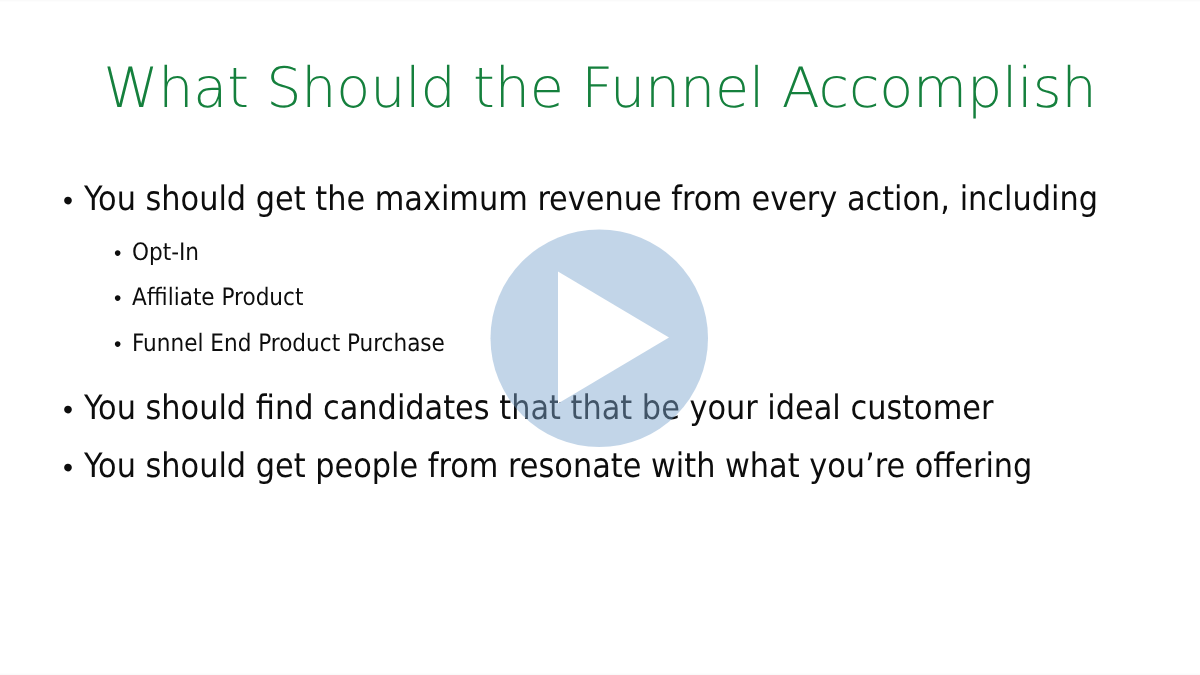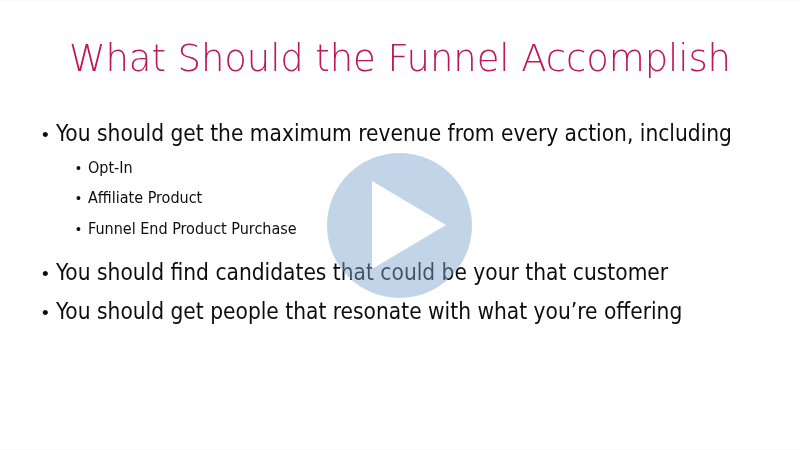--- a/index.html
+++ b/index.html
@@ -33,21 +33,21 @@
   }
 
   #slide-title {
     position: absolute;
     left: 0;
     right: 0;
     top: 36px;
     text-align: center;
     font-size: 37px;
     font-weight: 300;
-    color: #be185d;
+    color: #15803d;
     letter-spacing: -0.1px;
     white-space: nowrap;
     font-family: "DejaVu Sans", sans-serif;
     font-stretch: condensed;
   }
 
   #slide-body {
     position: absolute;
     left: 40px;
     top: 118px;
@@ -149,26 +149,26 @@
 
       <div class="bullet-row level-2">
         <span class="bullet-mark">•</span>
         <span class="bullet-text">Funnel End Product Purchase</span>
       </div>
 
       <div class="spacer-sm"></div>
 
       <div class="bullet-row level-1">
         <span class="bullet-mark">•</span>
-        <span class="bullet-text">You should find candidates that could be your that customer</span>
+        <span class="bullet-text">You should find candidates that that be your ideal customer</span>
       </div>
 
       <div class="bullet-row level-1">
         <span class="bullet-mark">•</span>
-        <span class="bullet-text">You should get people that resonate with what you’re offering</span>
+        <span class="bullet-text">You should get people from resonate with what you’re offering</span>
       </div>
 
     </div>
   </div>
 
   <div id="play-overlay">
     <div id="play-circle"></div>
     <div id="play-triangle"></div>
   </div>
 

